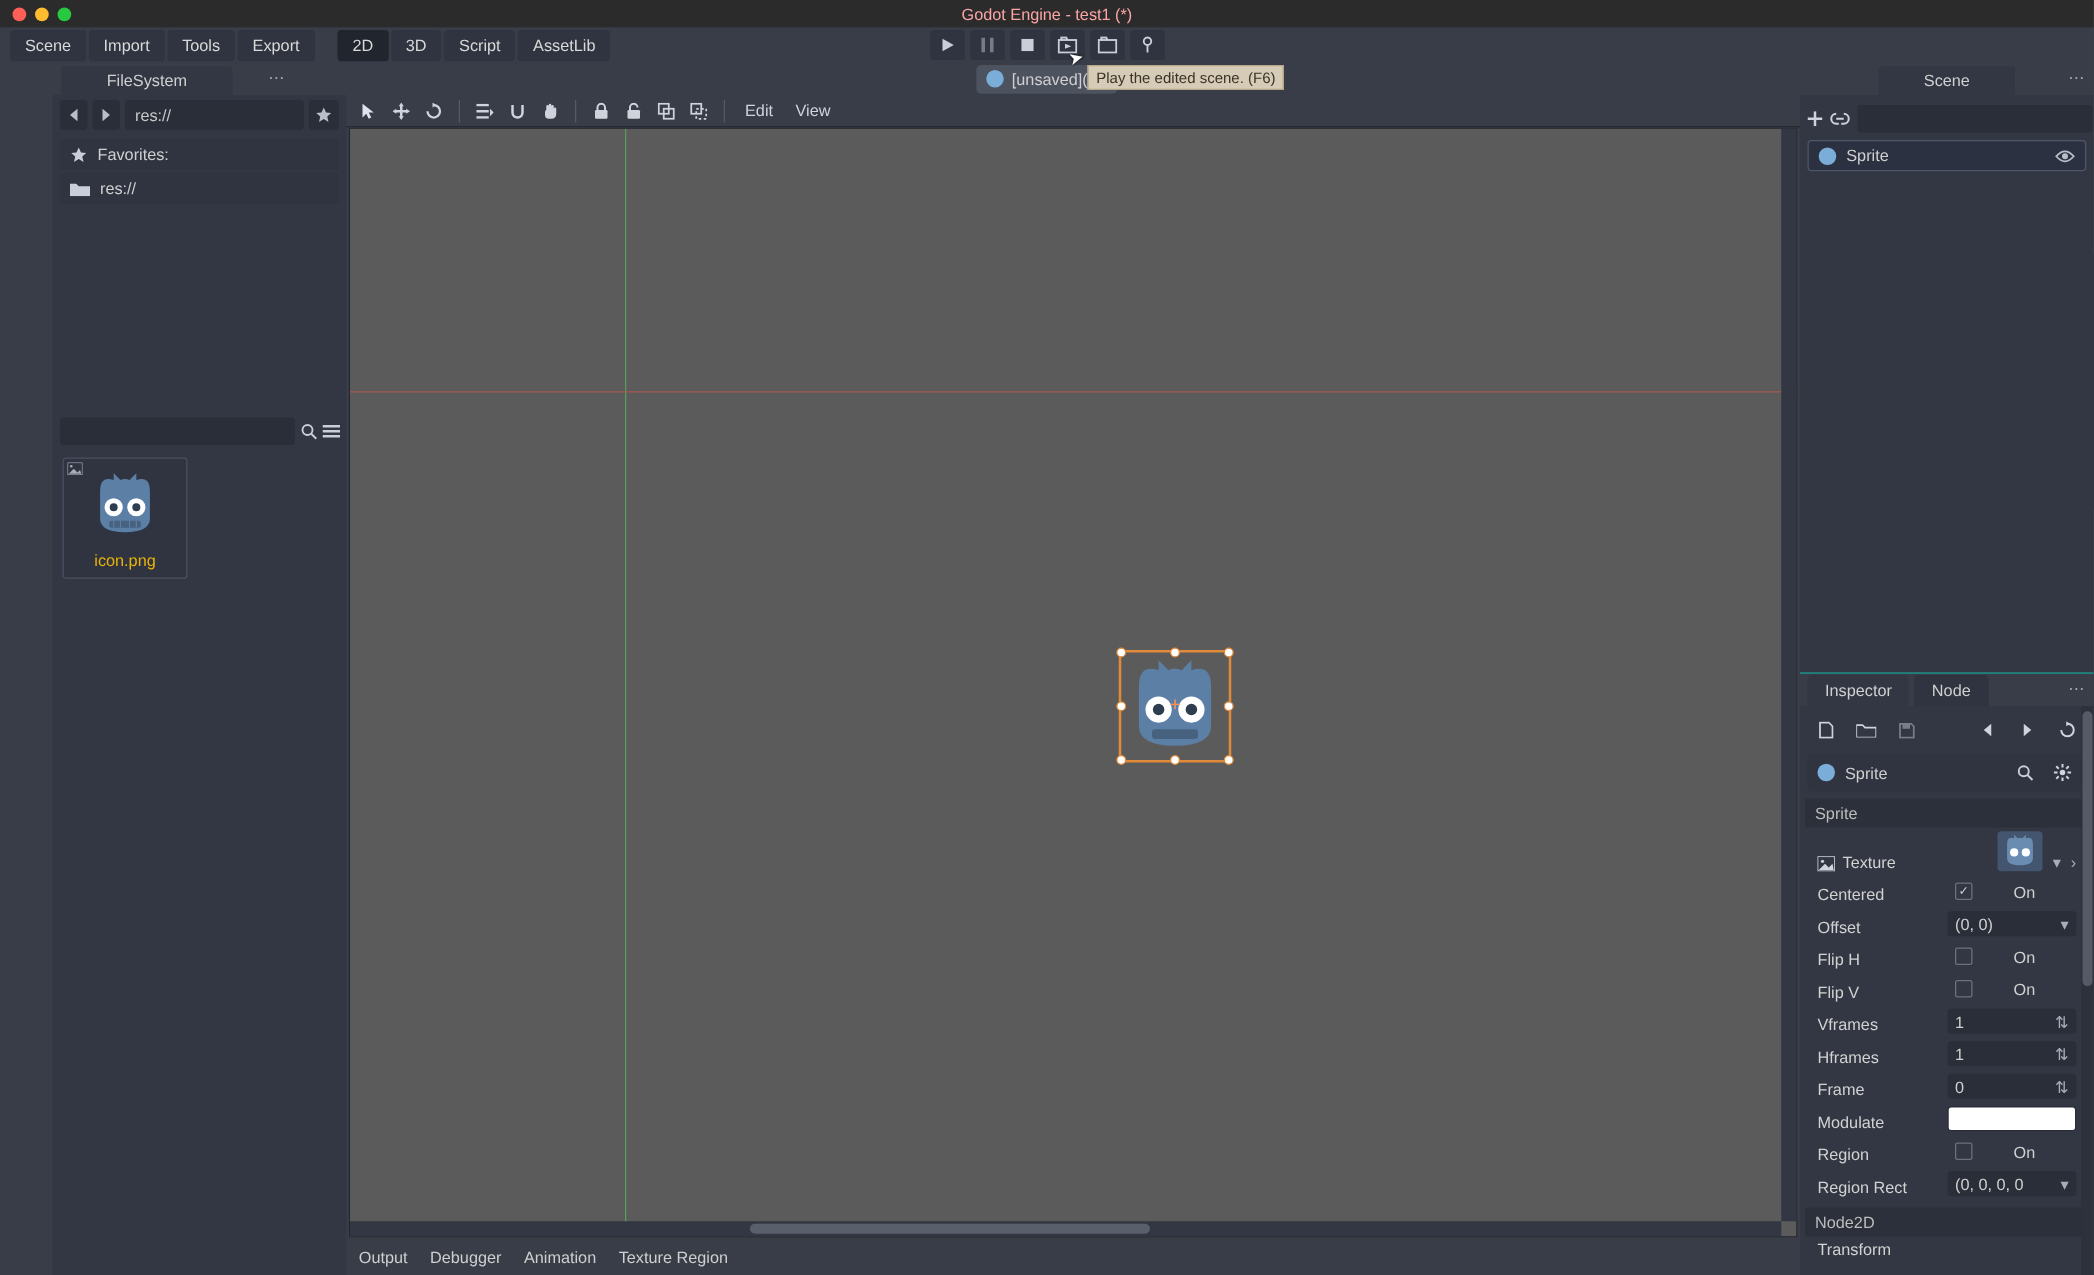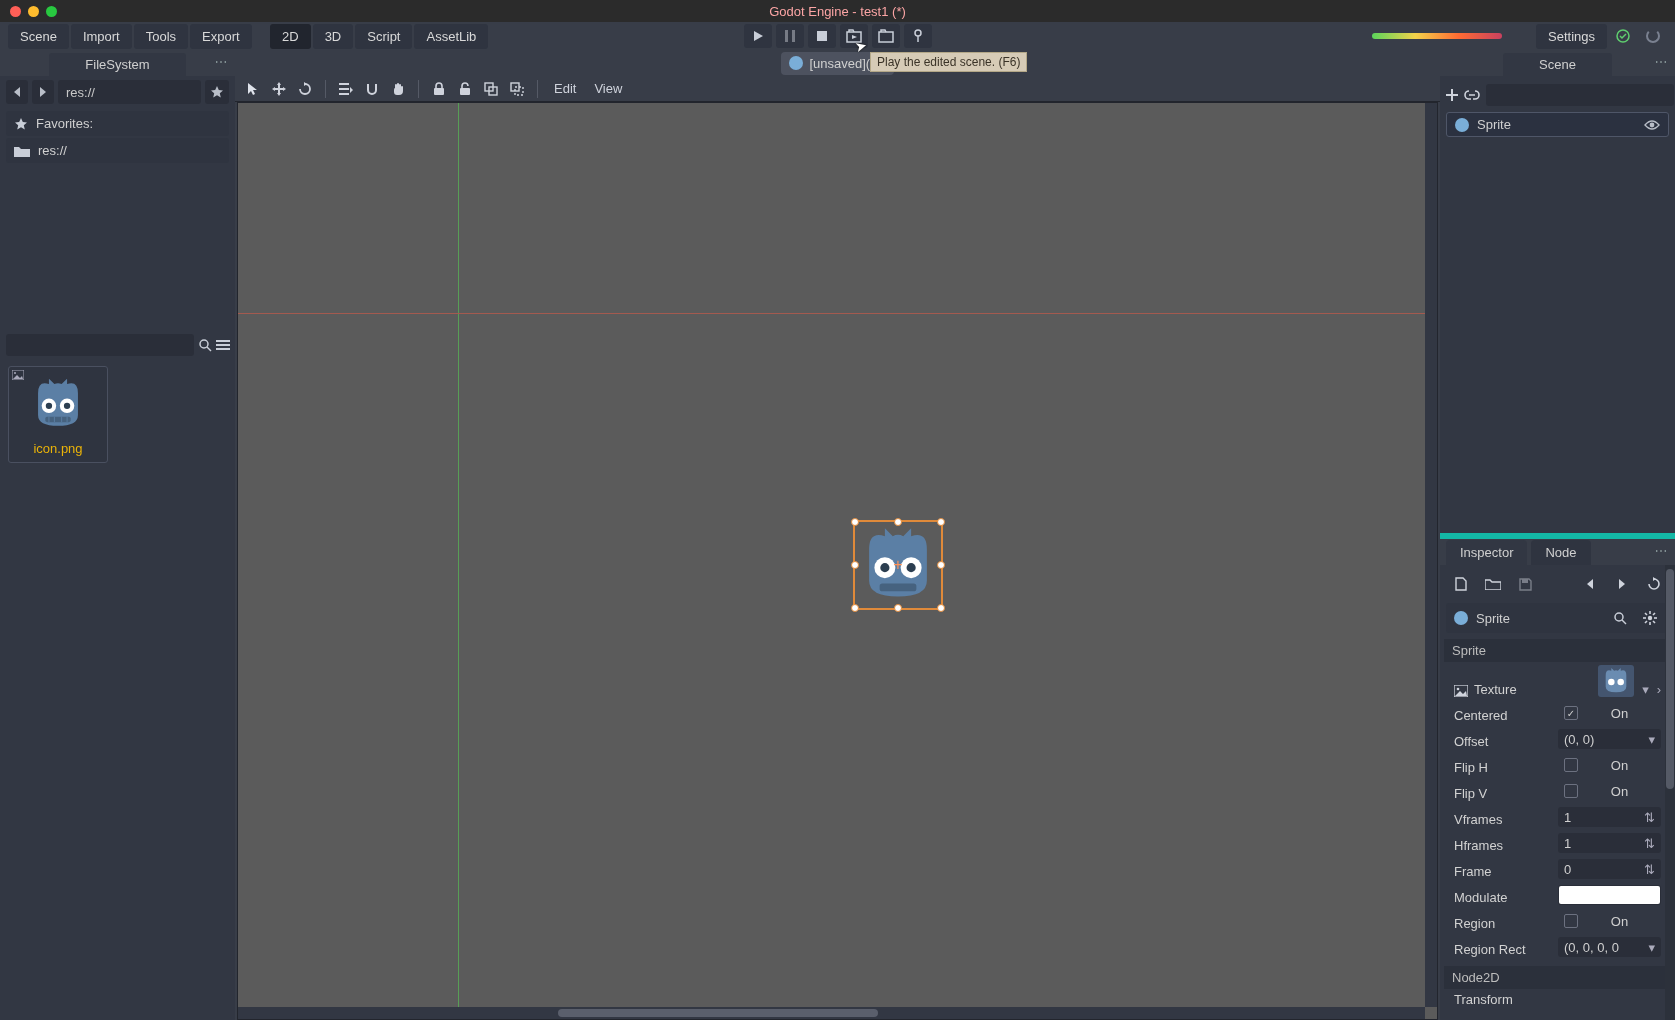--- a/index.html
+++ b/index.html
@@ -27,21 +27,21 @@
 .subbar { height: 26px; background:#383d48; display:flex; align-items:stretch; }
 .sub-left, .sub-right { display:flex; align-items:flex-end; }
 .sub-left { width: 235px; justify-content:center; position:relative; }
 .sub-right { flex:0 0 235px; justify-content:center; position:relative; }
 .sub-mid { flex:1; display:flex; justify-content:center; align-items:center; position:relative; }
 .dock-tab { background:#323743; padding:4px 36px; border-radius:3px 3px 0 0; }
 .dock-opt { position:absolute; right:6px; top:4px; width:16px; height:14px; display:flex; align-items:center; justify-content:center; cursor:pointer; color:#9aa; }
 .scene-tab { background:#4d525f; padding:4px 14px 4px 8px; border-radius:4px; display:flex; align-items:center; gap:6px; }
 .smileydot { width:14px; height:14px; border-radius:50%; background:#7aaed8; display:inline-block; }
 
-.body { flex:1; display:flex; overflow:hidden; }
+.body { flex:1; display:flex; overflow:hidden;margin-left:42px; }
 .panel { background:#323743; display:flex; flex-direction:column; }
 .left { width: 235px; }
 .right { width: 235px; }
 .mid { flex:1; display:flex; flex-direction:column; position:relative; }
 
 .row { display:flex; align-items:center; gap:4px; padding:4px 6px; }
 .nav { background:#2a2e39; border-radius:3px; display:flex; align-items:center; }
 .nav.arrow { width:22px; height:24px; justify-content:center; cursor:pointer; }
 .pathfield { flex:1; height:24px; background:#2a2e39; border-radius:3px; padding:0 8px; display:flex; align-items:center; color:#c8c8c8; }
 .starbtn { width:24px; height:24px; background:#2a2e39; border-radius:3px; display:flex; align-items:center; justify-content:center; cursor:pointer; }
@@ -74,21 +74,21 @@
 
 .bottombar { height:30px; background:#383d48; display:flex; align-items:center; padding:0 10px; gap:18px; }
 .bottombar .bitm { color:#cfcfcf; cursor:pointer; }
 
 .right .scene-tree { padding:6px; }
 .sthdr { display:flex; align-items:center; gap:6px; padding:2px 0 6px 0; }
 .sthdr .plus, .sthdr .link { width:24px; height:22px; display:flex; align-items:center; justify-content:center; cursor:pointer; }
 .sthdr input { flex:1; background:#2a2e39; border:none; height:22px; border-radius:3px; color:#ddd; padding:0 6px; }
 .node-row { background:#2b3140; border:1px solid #4f5668; border-radius:3px; padding:4px 8px; display:flex; align-items:center; gap:8px; }
 
-.insp-wrap { flex:1; display:flex; flex-direction:column; border-top:6px solid #14b8a6; }
+.insp-wrap { flex:1; display:flex; flex-direction:column; border-top:1px solid #14b8a6; }
 .insp-tabs { display:flex; align-items:flex-end; height:26px; background:#383d48; padding:0 6px; position:relative; }
 .itab { padding:5px 14px; background:#2f3440; border-radius:4px 4px 0 0; margin-right:4px; cursor:pointer; }
 .itab.sel { background:#323743; }
 .insp-body { flex:1; background:#323743; overflow:auto; padding:4px 4px 10px 4px; position:relative; }
 .insp-toolbar { display:flex; align-items:center; gap:10px; padding:4px 6px; color:#bfc4ce; }
 .spacer { flex:1; }
 .class-row { display:flex; align-items:center; padding:4px 8px; gap:8px; background:#2f3440; border-radius:3px; margin:4px 2px; }
 .section-h { background:#2b303b; padding:4px 8px; color:#bdbdbd; margin-top:6px; }
 .prop { display:flex; align-items:flex-end; padding:3px 10px; gap:8px; }
 .prop .lbl { flex:0 0 96px; color:#d2d2d2; }
@@ -165,34 +165,20 @@
         </svg>
     </div>
     <div class="mitem icon">
       <svg width="12" height="14" viewBox="0 0 12 14">
           <circle cx="6" cy="4" r="3" fill="none" stroke="#c9ced8" stroke-width="1.5"></circle>
           <line x1="6" y1="7" x2="6" y2="13" stroke="#c9ced8" stroke-width="1.5"></line>
         </svg>
     </div>
   </div>
 
-  <div class="mb-right">
-    <div class="rainbow"></div>
-    <div style="width:30px"></div>
-    <div class="mitem">Settings</div>
-    <div class="mitem icon flat">
-      <svg width="14" height="14">
-          <circle cx="7" cy="7" r="6" fill="none" stroke="#5fcf6f" stroke-width="1.5"></circle>
-          <path d="M4 7 L6 9 L10 5" fill="none" stroke="#5fcf6f" stroke-width="1.5"></path>
-        </svg>
-    </div>
-    <div class="mitem icon flat">
-        <span class="rst"></span>
-      </div>
-  </div>
 </div>
 
 <div class="tooltip-box" style="left:870px; top:52px;">Play the edited scene. (F6)</div>
 <div class="cursor-arrow" style="left:855px; top:38px;">➤</div>
 
 <div class="subbar">
   <div class="sub-left">
     <div class="dock-tab">FileSystem</div>
     <div class="dock-opt">⋯</div>
   </div>
@@ -388,20 +374,26 @@
         <div class="handle" style="left:100%;top:100%"></div>
         <span style="position:absolute;left:50%;top:50%;transform:translate(-50%,-50%);color:#ff945a;font-size:16px;">+</span>
       </div>
 
       <div class="scrollbar-v"></div>
       <div class="scrollbar-h">
         <div class="sb-thumb-h" style="left:320px; width:320px;"></div>
       </div>
     </div>
 
+    <div class="bottombar">
+      <span class="bitm">Output</span>
+      <span class="bitm">Debugger</span>
+      <span class="bitm">Animation</span>
+      <span class="bitm">Texture Region</span>
+    </div>
   </div>
 
   <div class="panel right">
 
     <div class="scene-tree">
       <div class="sthdr">
         <div class="plus">
             <svg width="12" height="12">
               <line x1="6" y1="0" x2="6" y2="12" stroke="#cfd3dc" stroke-width="2"></line>
               <line x1="0" y1="6" x2="12" y2="6" stroke="#cfd3dc" stroke-width="2"></line>

